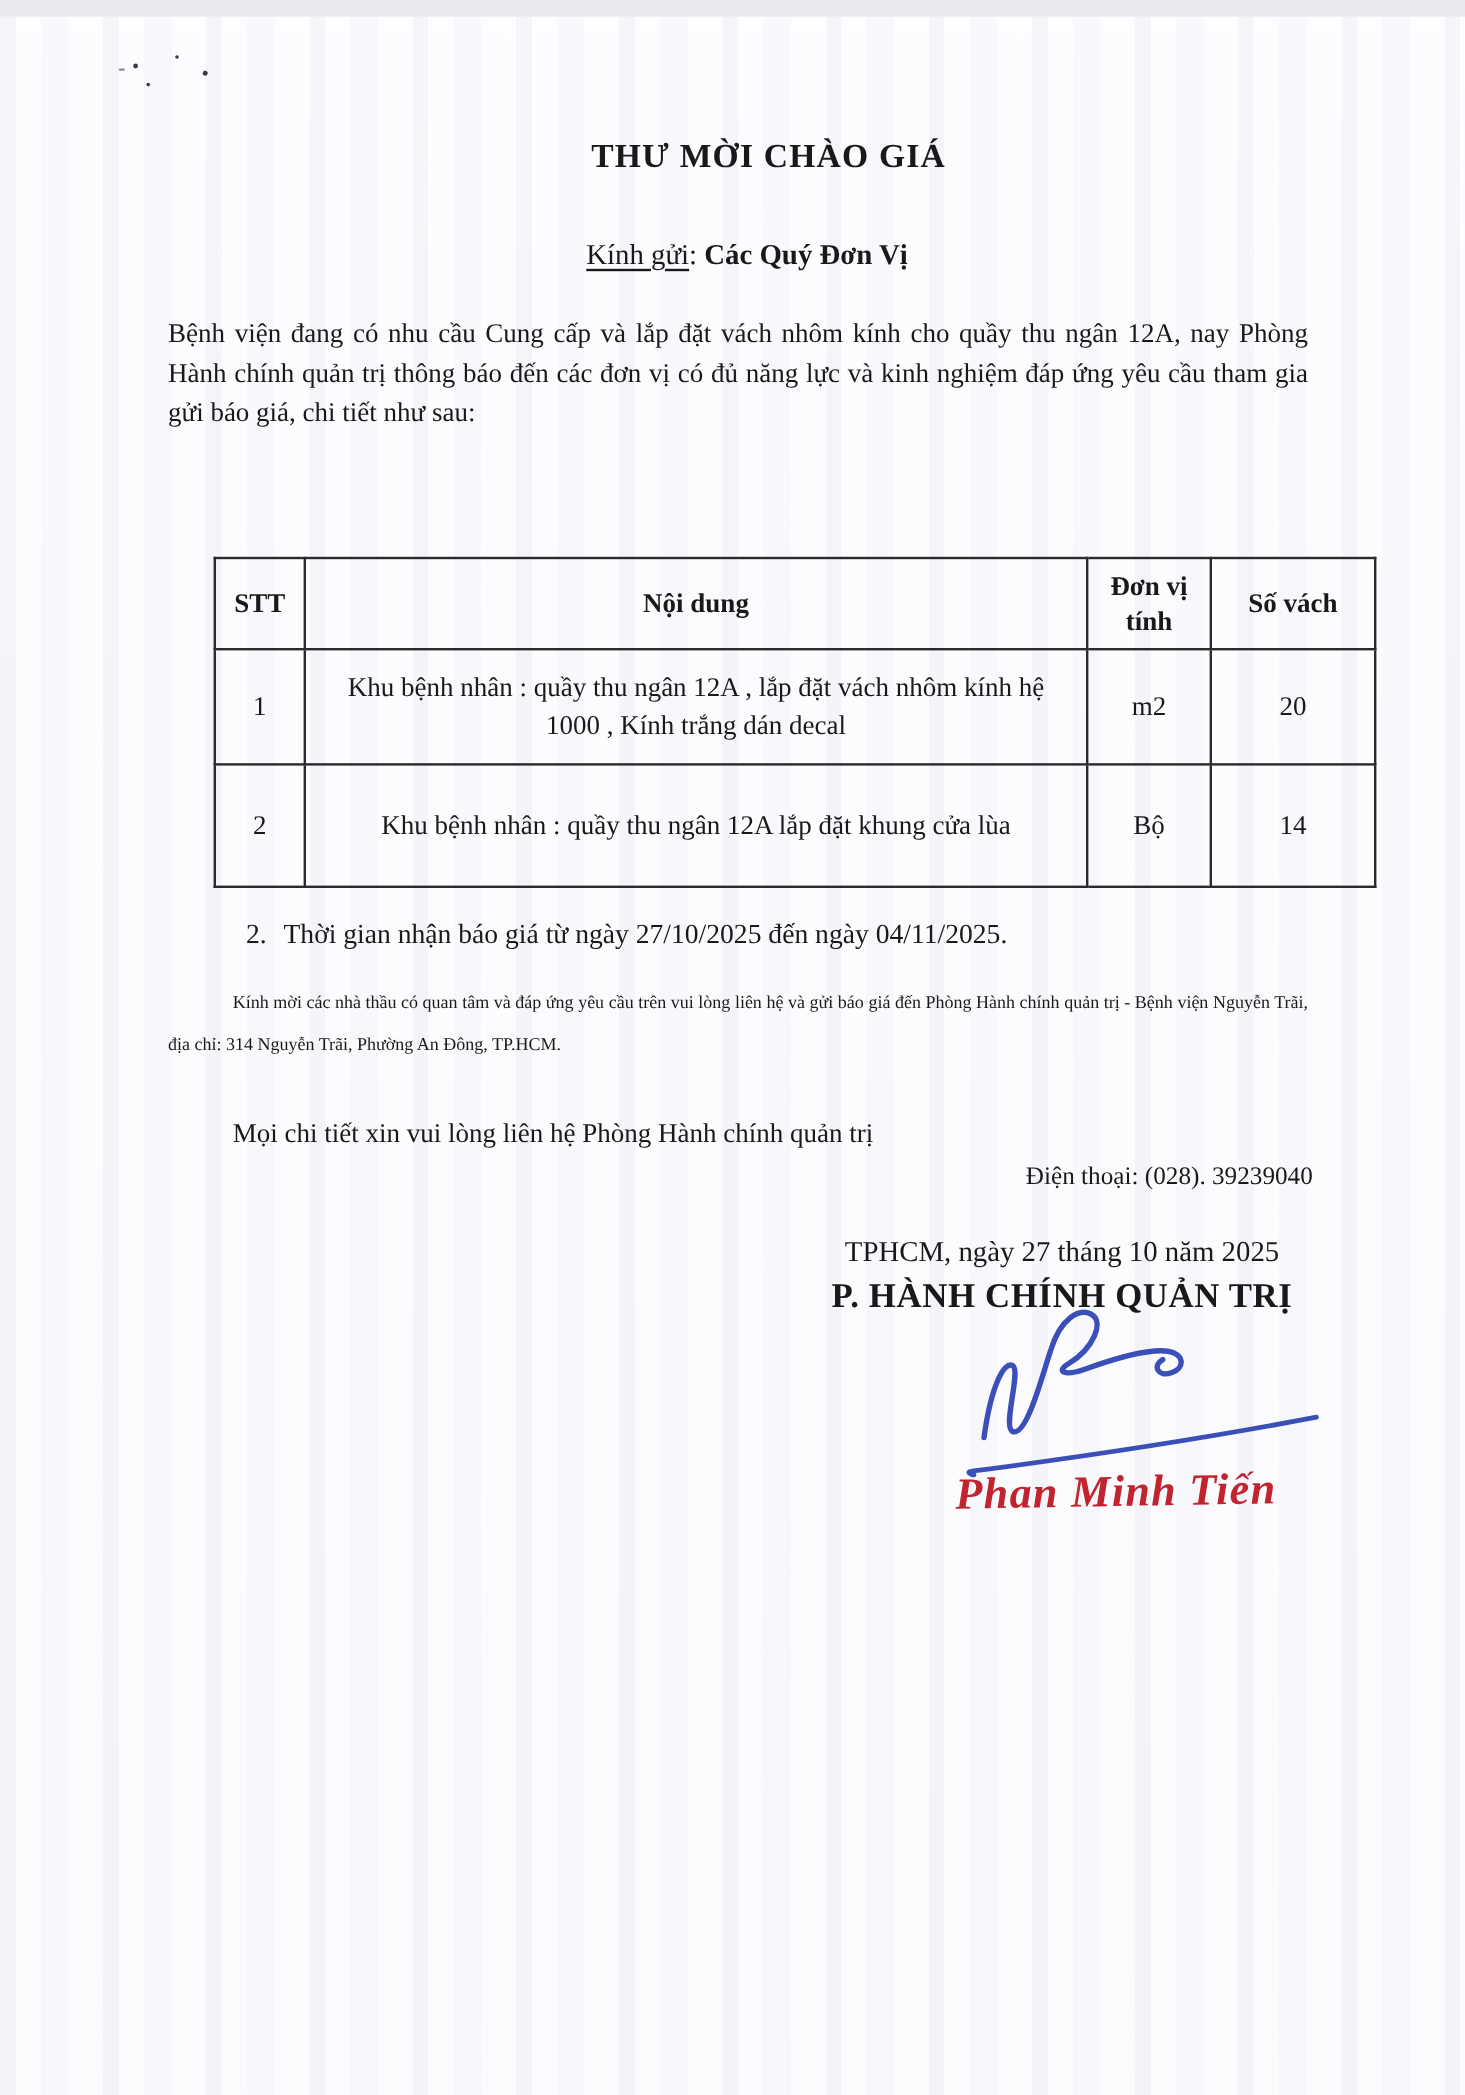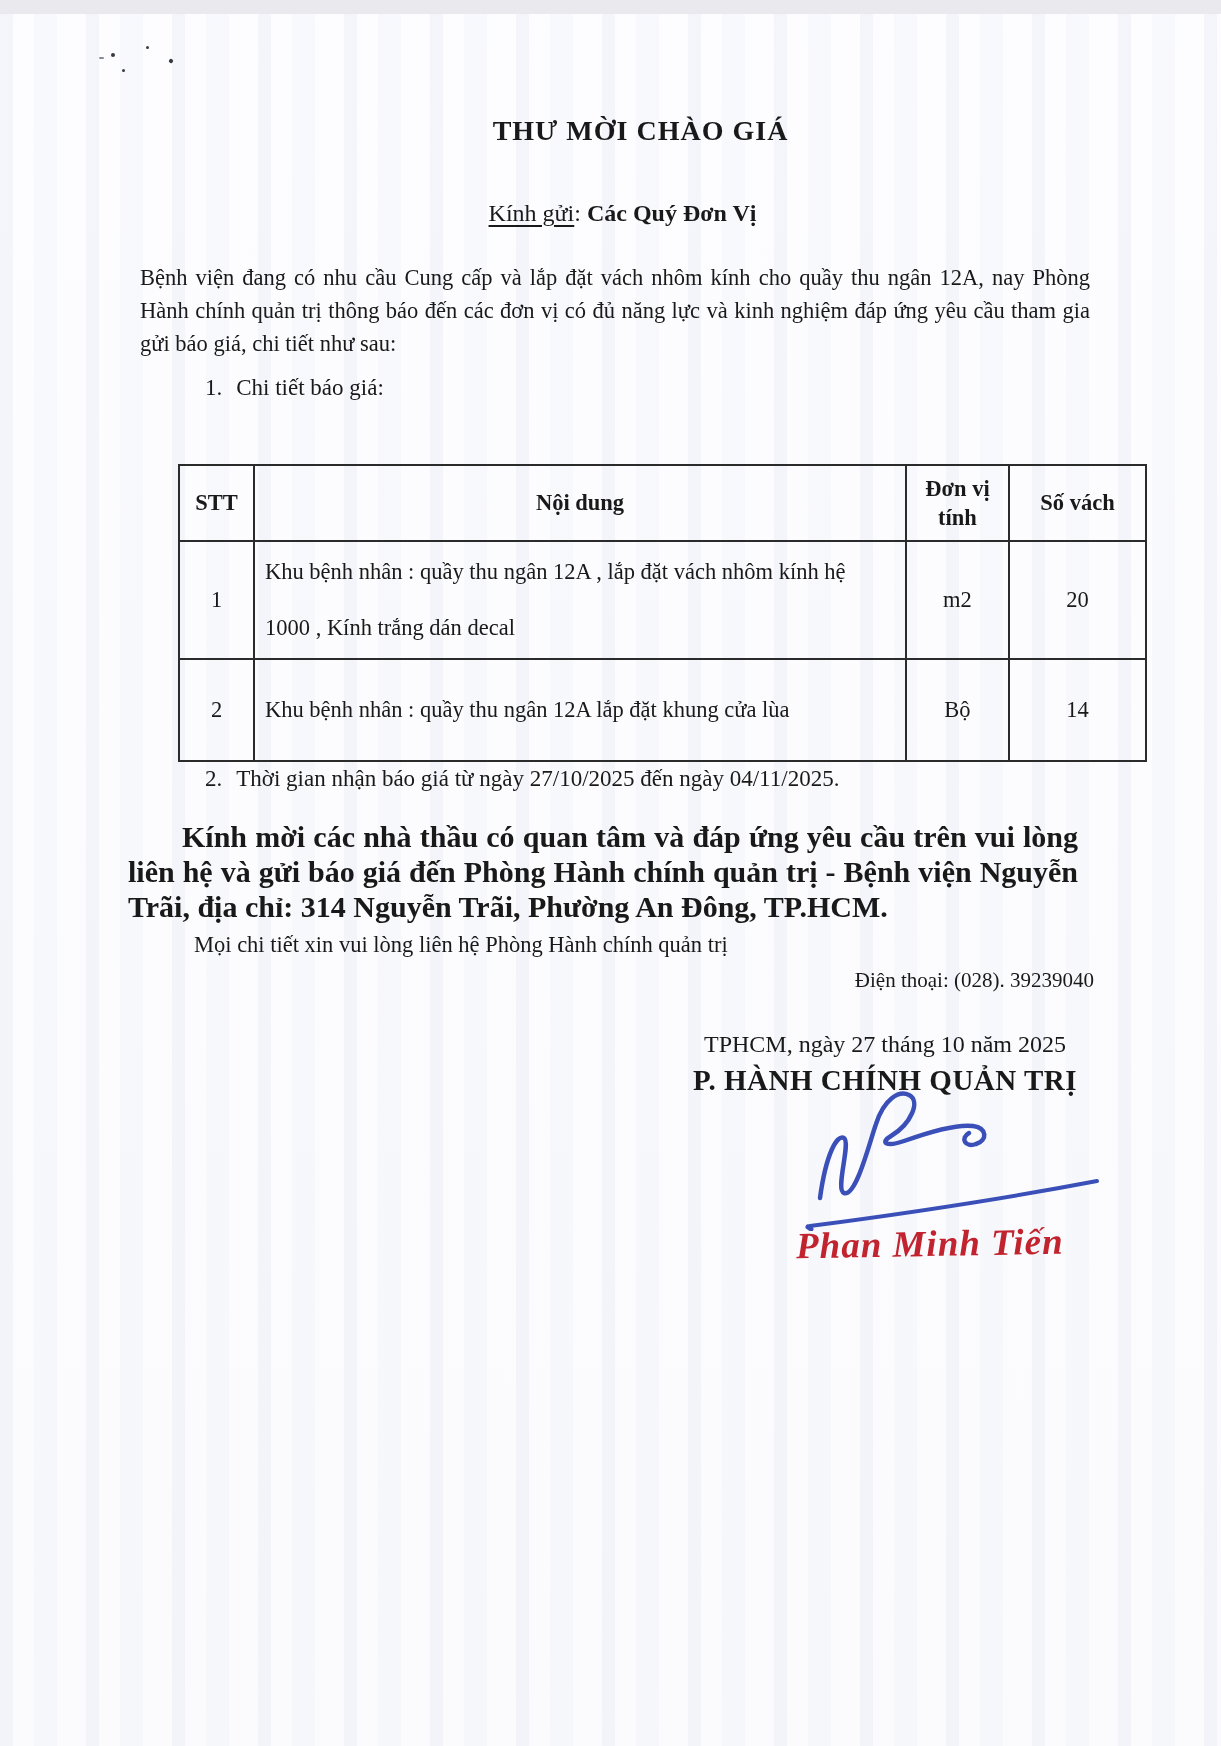--- a/index.html
+++ b/index.html
@@ -61,27 +61,26 @@
   }
   table.quote th{font-weight:bold;text-align:center;line-height:1.3;}
   .col-stt{width:75px;}
   .col-nd{width:652px;}
   .col-dvt{width:103px;}
   .col-sl{width:137px;}
   tr.hdr{height:76px;}
   tr.r1{height:96px;}
   tr.r2{height:102px;}
   td.c-center{text-align:center;}
-  td.c-desc{text-align:left;line-height:56px;padding-left:14px;padding-right:20px;}
+  td.c-desc{text-align:center;line-height:32px;padding-left:14px;padding-right:20px;}
   .contact{
-    left:128px;width:950px;top:805px;
-    font-size:30px;line-height:35px;
+    left:140px;width:950px;top:805px;
+    font-size:15px;line-height:35px;
     text-align:justify;
     text-indent:54px;
-    font-weight:bold;
   }
   .note-line{left:194px;width:900px;top:918px;font-size:22.5px;}
   .phone-line{left:194px;width:900px;top:954px;font-size:21px;text-align:right;}
   .sign-block{
     left:640px;width:490px;top:1017px;
     text-align:center;
   }
   .date-line{font-size:24px;}
   .dept-line{font-size:29px;font-weight:bold;margin-top:6px;letter-spacing:0.5px;}
   .signature-svg{left:792px;top:1072px;width:330px;height:145px;}
@@ -112,23 +111,20 @@
   <div class="speck sp5"></div>
 
   <div class="abs doc-title">THƯ MỜI CHÀO GIÁ</div>
 
   <div class="abs salutation">
     <span class="underlined">Kính gửi</span><span>: </span><span class="recipient">Các Quý Đơn Vị</span>
   </div>
 
   <div class="abs intro">Bệnh viện đang có nhu cầu Cung cấp và lắp đặt vách nhôm kính cho quầy thu ngân 12A,  nay Phòng Hành chính quản trị thông báo đến các đơn vị có đủ năng lực và kinh nghiệm đáp ứng yêu cầu tham gia gửi báo giá, chi tiết như sau:</div>
 
-  <div class="abs list-item li-1">
-    <span class="li-num">1.</span><span>Chi tiết báo giá:</span>
-  </div>
 
   <table class="quote">
     <colgroup>
       <col class="col-stt">
         <col class="col-nd">
         <col class="col-dvt">
         <col class="col-sl">
     </colgroup>
     <tbody>
       <tr class="hdr">

